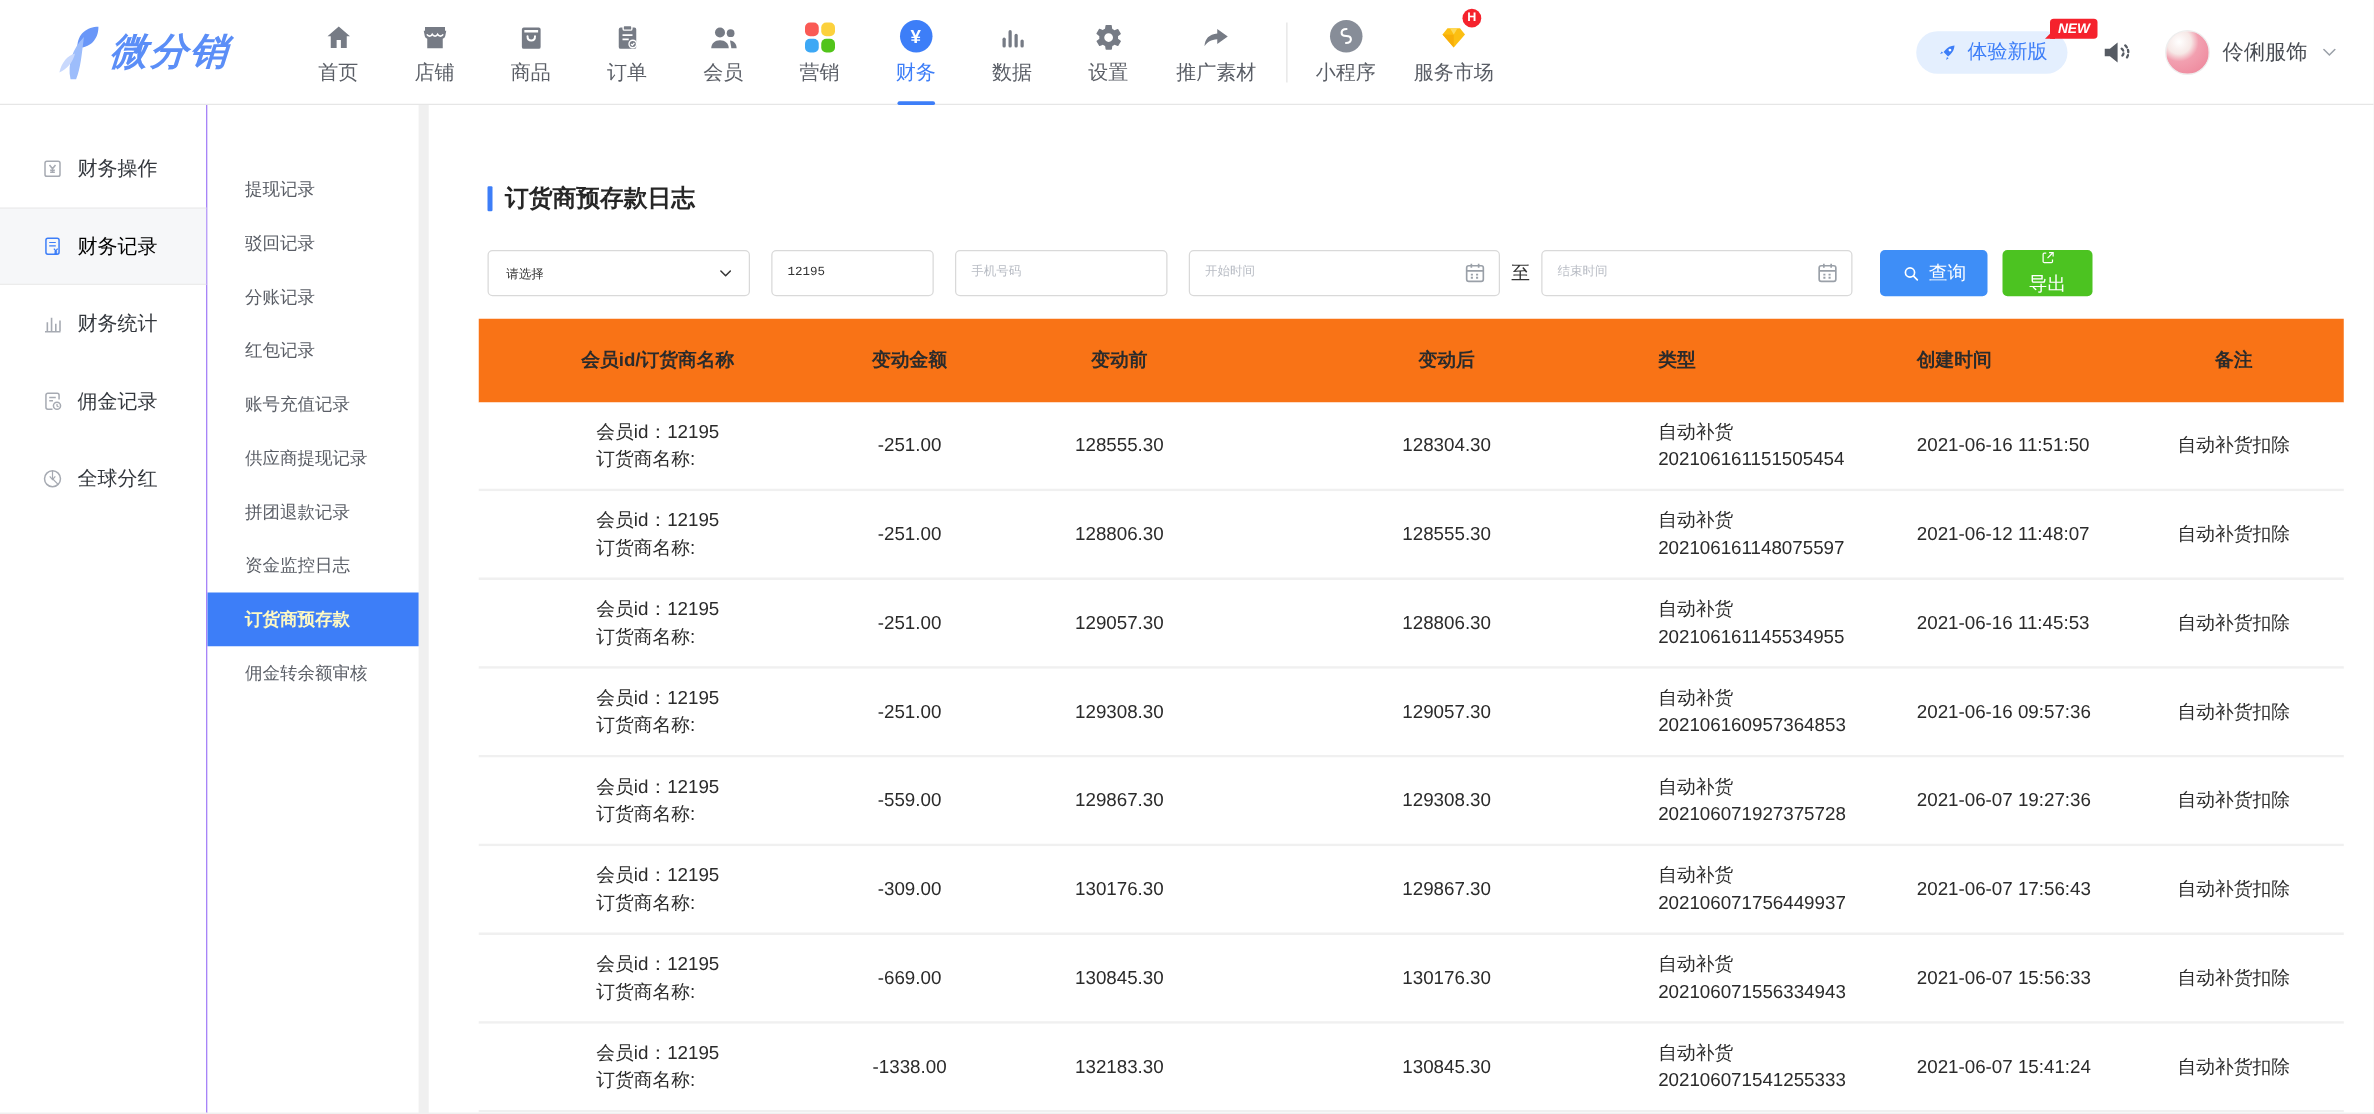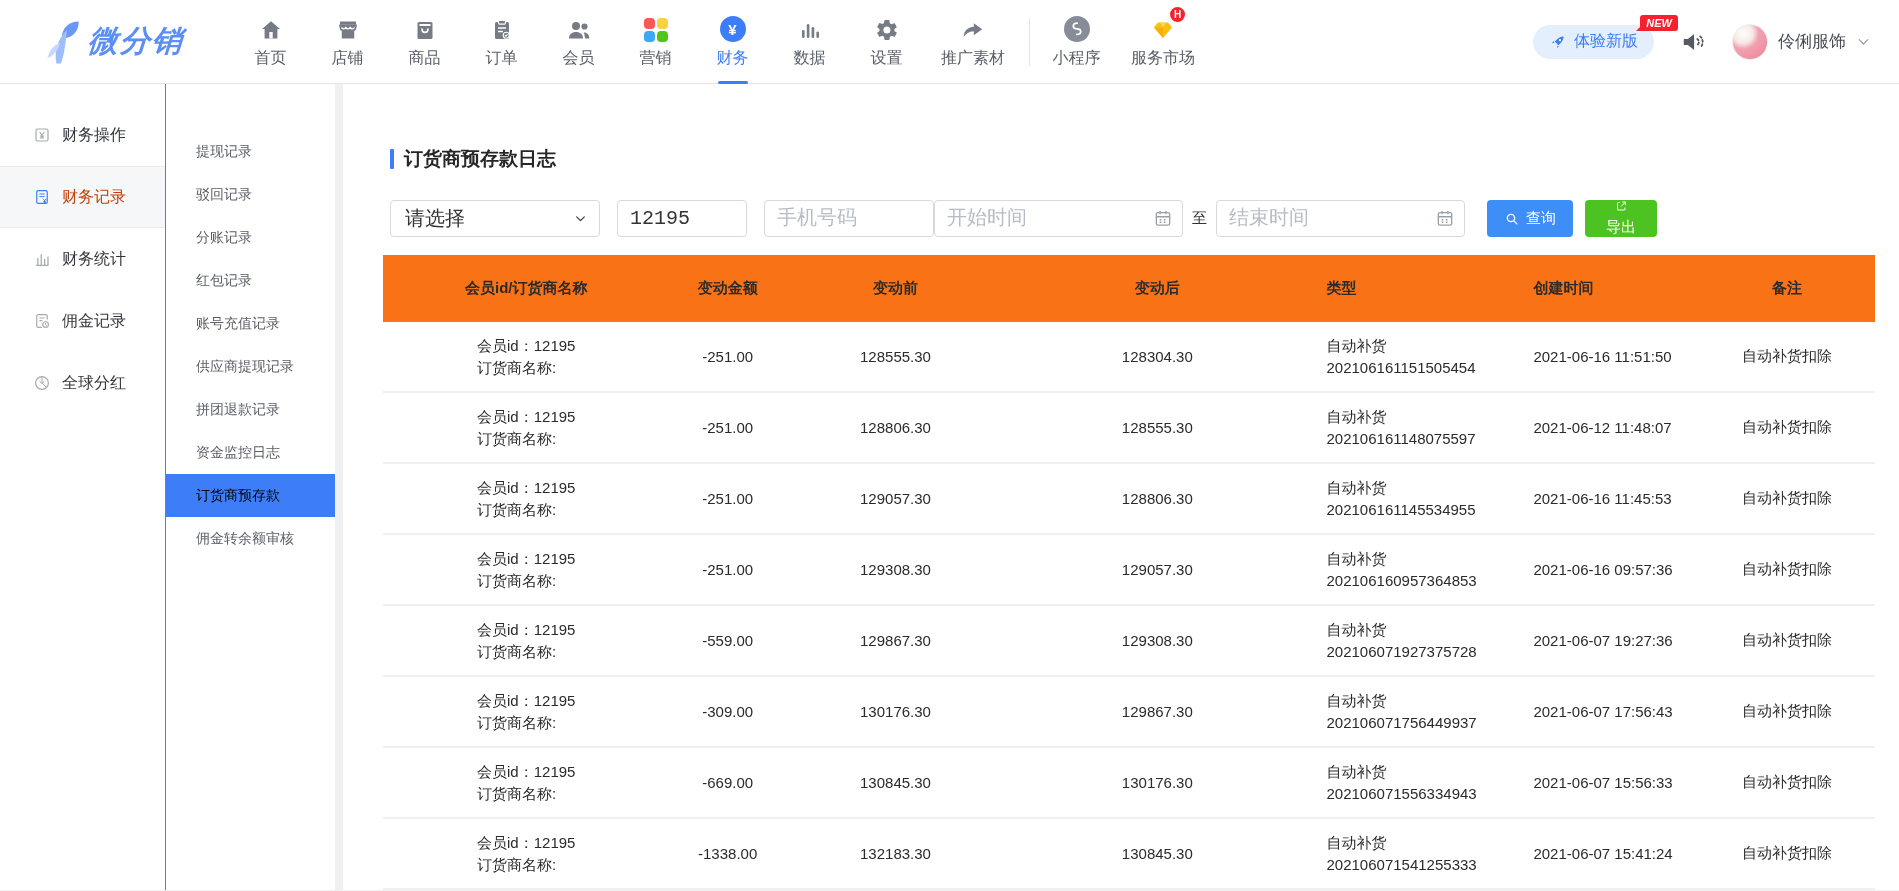--- a/index.html
+++ b/index.html
@@ -42,40 +42,40 @@
   .account { display:flex; align-items:center; gap:10px; cursor:pointer; }
   .avatar { width:36px; height:36px; border-radius:50%; border:1px solid #eee;
     background:radial-gradient(circle at 30% 25%, #ffffff 0%, #f6e8e6 28%, #f2a0b0 45%, #ef8fa2 75%, #e87e93 100%); }
   .account-name { font-size:17px; color:#4a4e55; }
 
   
   .page { display:flex; height:806px; }
   .side1 { width:166px; background:#fff; border-right:1px solid #8b5cf6; padding-top:20px; flex-shrink:0; }
   .side1-item { height:62px; display:flex; align-items:center; padding-left:33px; gap:11px;
     font-size:16px; color:#33373d; cursor:pointer; }
-  .side1-item.active { background:#f6f7f9; border-top:1px solid #ececec; border-bottom:1px solid #ececec; color:#c2410c; }
+  .side1-item.active { background:#f6f7f9; border-top:1px solid #ececec; border-bottom:1px solid #ececec; color:#000000; }
   .side2 { width:169px; background:#fff; padding-top:46px; flex-shrink:0; }
   .sub-item { height:43px; line-height:43px; padding-left:30px; font-size:14px; color:#5a5e66; cursor:pointer; }
-  .sub-item.active { background:#3d7ef8; color:#000000; }
+  .sub-item.active { background:#3d7ef8; color:#fef9c3;font-weight:bold; }
   .gap { width:8px; background:#f0f0f0; flex-shrink:0; }
 
   
   .main { flex:1; background:#fff; padding:0 24px 0 40px; overflow:hidden; }
   .title-row { margin:62px 0 0 7px; display:flex; align-items:center; gap:10px; }
   .title-bar { width:4px; height:20px; background:#3d7ef8; border-radius:1px; }
   .page-title { font-size:19px; font-weight:bold; color:#262626; }
 
   .filter-row { margin:28px 0 0 7px; display:flex; align-items:center; }
-  .ctl { height:37px; border:1px solid #d9d9d9; border-radius:4px; background:#fff; font-size:20px; color:#333; }
+  .ctl { height:37px; border:1px solid #d9d9d9; border-radius:4px; background:#fff; font-size:10px; color:#333; }
   .select { width:210px; margin-right:17px; display:flex; align-items:center; justify-content:space-between;
     padding:0 12px 0 14px; cursor:pointer; }
   .inp { padding:0 12px; outline:none; font-family:Liberation Mono, monospace; }
   .inp::placeholder { color:#b8bcc4; }
   .inp-id { width:130px; margin-right:17px; }
-  .inp-phone { width:170px; }
+  .inp-phone { width:170px; margin-right:17px; }
   .date-wrap { position:relative; margin-right:0; }
   .inp-date { width:249px; padding-right:36px; }
   .cal-icn { position:absolute; right:10px; top:8px; pointer-events:none; }
   .to-label { margin:0 9px; font-size:15px; color:#333; }
   .btn { height:37px; border:none; border-radius:4px; color:#fff; font-size:15px; font-family:inherit;
     display:flex; align-items:center; justify-content:center; gap:6px; cursor:pointer; }
   .btn-search { width:86px; background:#3e8ef7; margin-left:22px; }
   .btn-export { width:72px; background:#4cc321; margin-left:12px;flex-direction:column; }
 
   

